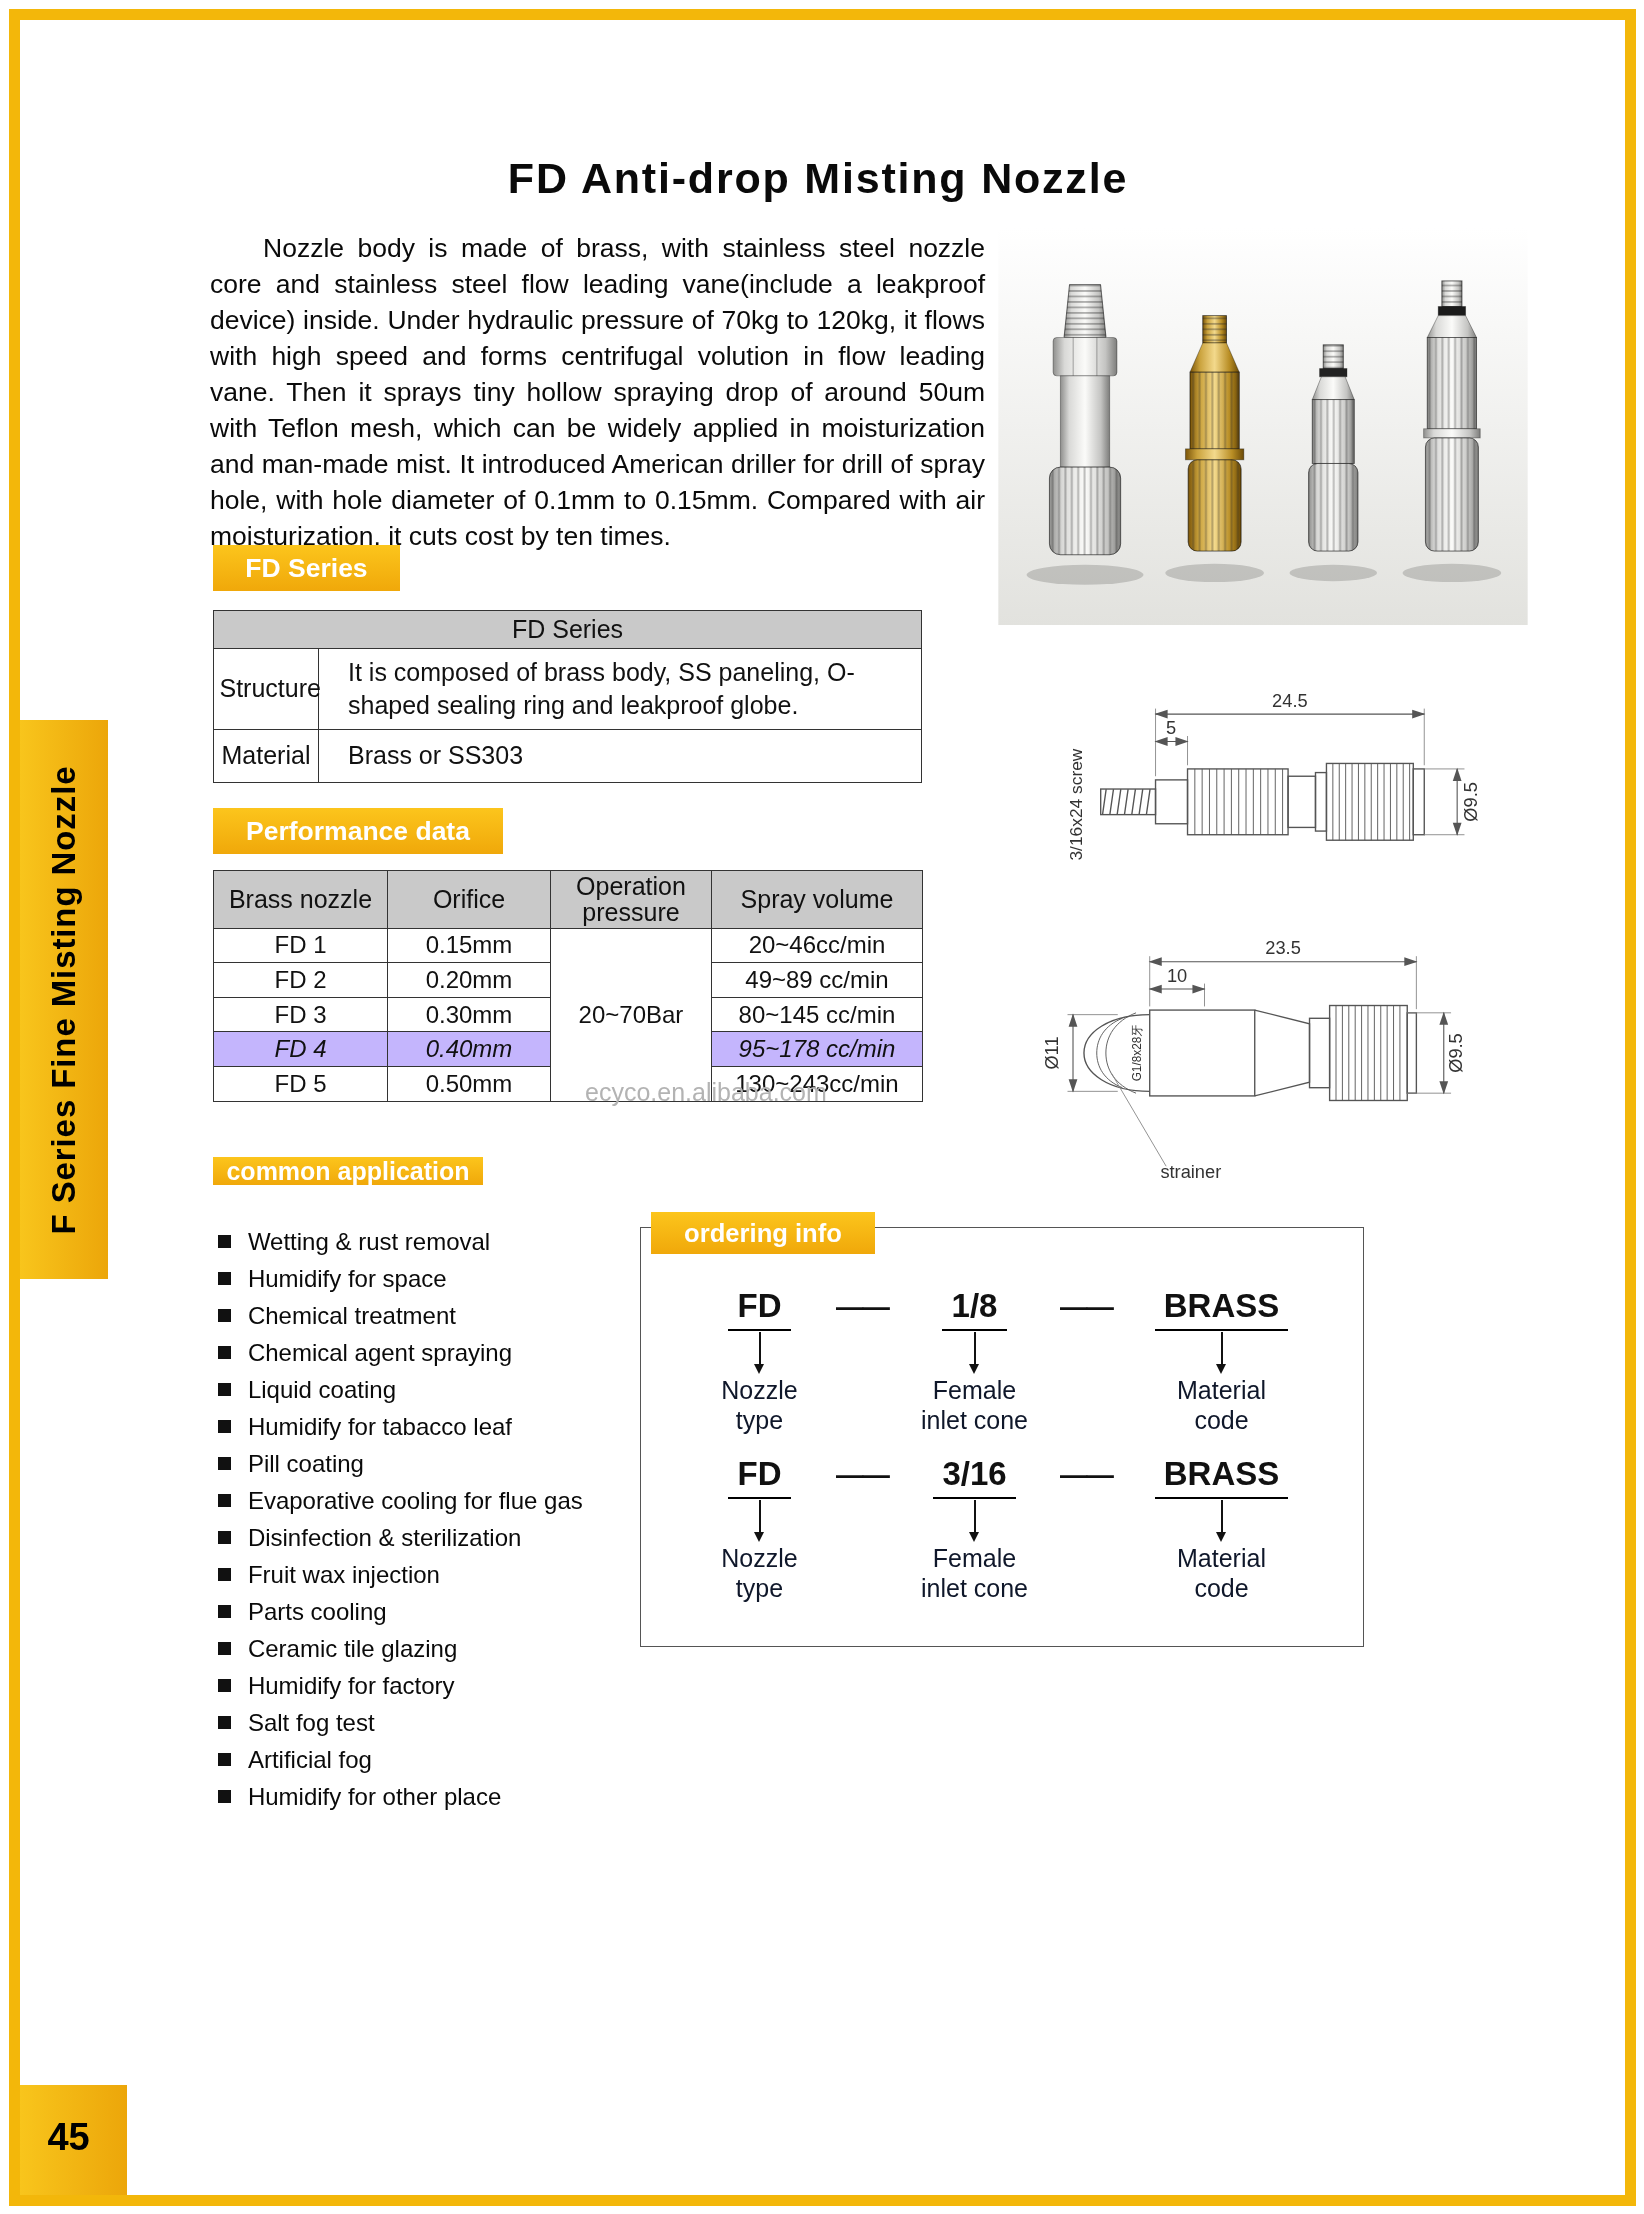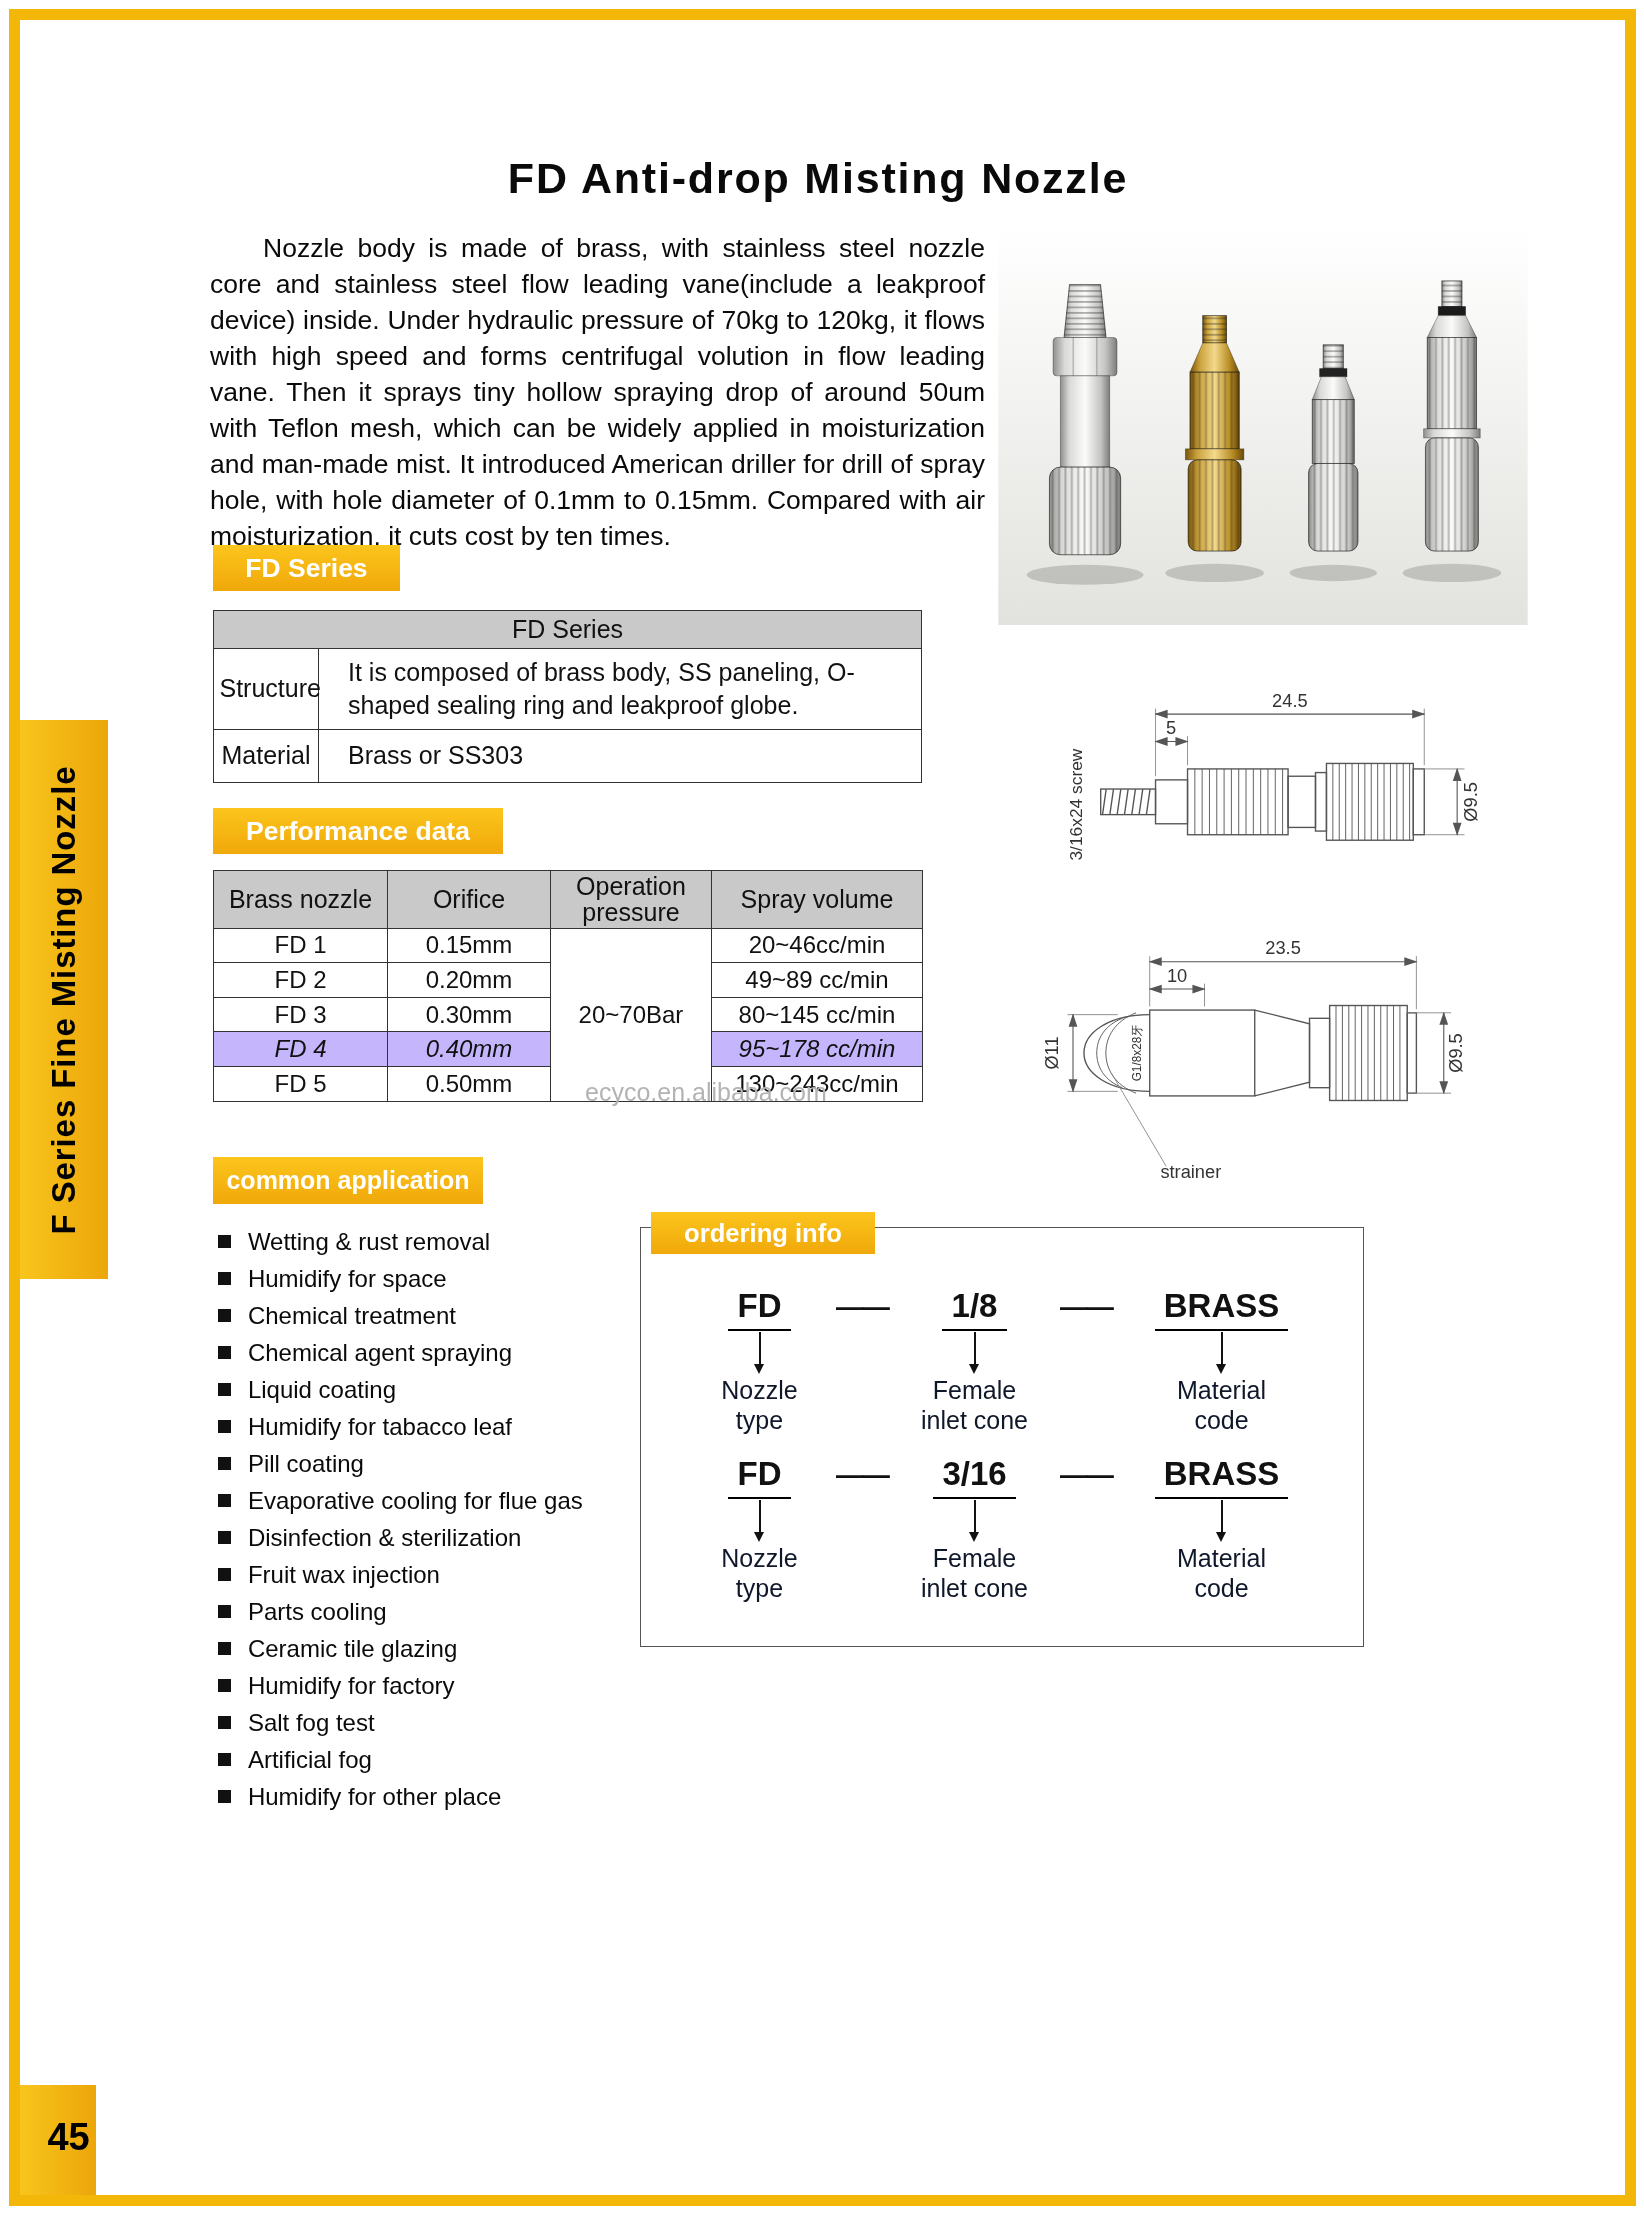--- a/index.html
+++ b/index.html
@@ -4,36 +4,36 @@
 <style>
   html,body{margin:0;padding:0;background:#fff;}
   .page{position:relative;width:1645px;height:2215px;background:#fff;
         font-family:"Liberation Sans", sans-serif;color:#111;overflow:hidden;}
   .frame{position:absolute;inset:9.1px;border:11px solid #f3b70a;}
   
   .sidebar-band{position:absolute;left:20px;top:720px;width:88px;height:559px;
       background:linear-gradient(90deg,#f8c51c,#eca60a);
       display:flex;align-items:center;justify-content:center;}
   .sidebar-text{transform:rotate(-90deg);white-space:nowrap;font-size:33px;font-weight:bold;color:#000;letter-spacing:0.9px;}
-  .pagenum-band{position:absolute;left:20px;top:2085px;width:76px;height:110px;
+  .pagenum-band{position:absolute;left:20px;top:2085px;width:107px;height:110px;
       background:linear-gradient(90deg,#f8c51c,#eca60a);text-decoration:underline;}
   .pagenum{position:absolute;left:27.4px;top:31px;font-size:38px;font-weight:bold;color:#000;}
   
   .title{position:absolute;left:265px;top:154px;width:1106px;margin:0;text-align:center;
       font-size:43px;font-weight:bold;letter-spacing:1.8px;color:#0a0a0a;}
   .intro{position:absolute;left:210px;top:230px;width:775px;margin:0;font-size:26.5px;
       line-height:36px;text-align:justify;text-indent:53px;color:#0a0a0a;}
   
   .photo{position:absolute;left:998px;top:228px;width:530px;height:397px;}
   
   .label{position:absolute;display:flex;align-items:center;justify-content:center;
       background:linear-gradient(180deg,#fcc51c,#f0a80a);color:#fff;font-weight:bold;}
   .lbl-fd{left:213px;top:545px;width:187px;height:46px;font-size:26.5px;}
   .lbl-perf{left:213px;top:808px;width:290px;height:46px;font-size:26.5px;}
-  .lbl-app{left:213px;top:1157px;width:270px;height:47px;font-size:25px;}
+  .lbl-app{left:213px;top:1157px;width:270px;height:28px;font-size:25px;}
   .lbl-order{left:651px;top:1212px;width:224px;height:42px;font-size:25.6px;z-index:3;}
   
   table.tbl{position:absolute;border-collapse:collapse;table-layout:fixed;}
   table.tbl td,table.tbl th{border:1.8px solid #333;font-weight:normal;padding:1.8px 5.5px;}
   .fd-table{left:213px;top:610px;width:708px;}
   .fd-table .thead td{background:#c9c9c9;height:33px;text-align:center;font-size:25px;}
   .fd-table td{font-size:25px;}
   .fd-table .rowlabel{width:105px;text-align:center;height:77px;}
   .fd-table .rowval{padding-left:29px;line-height:33px;margin-top:44px;}
   .fd-table .mat td{height:48px;}

